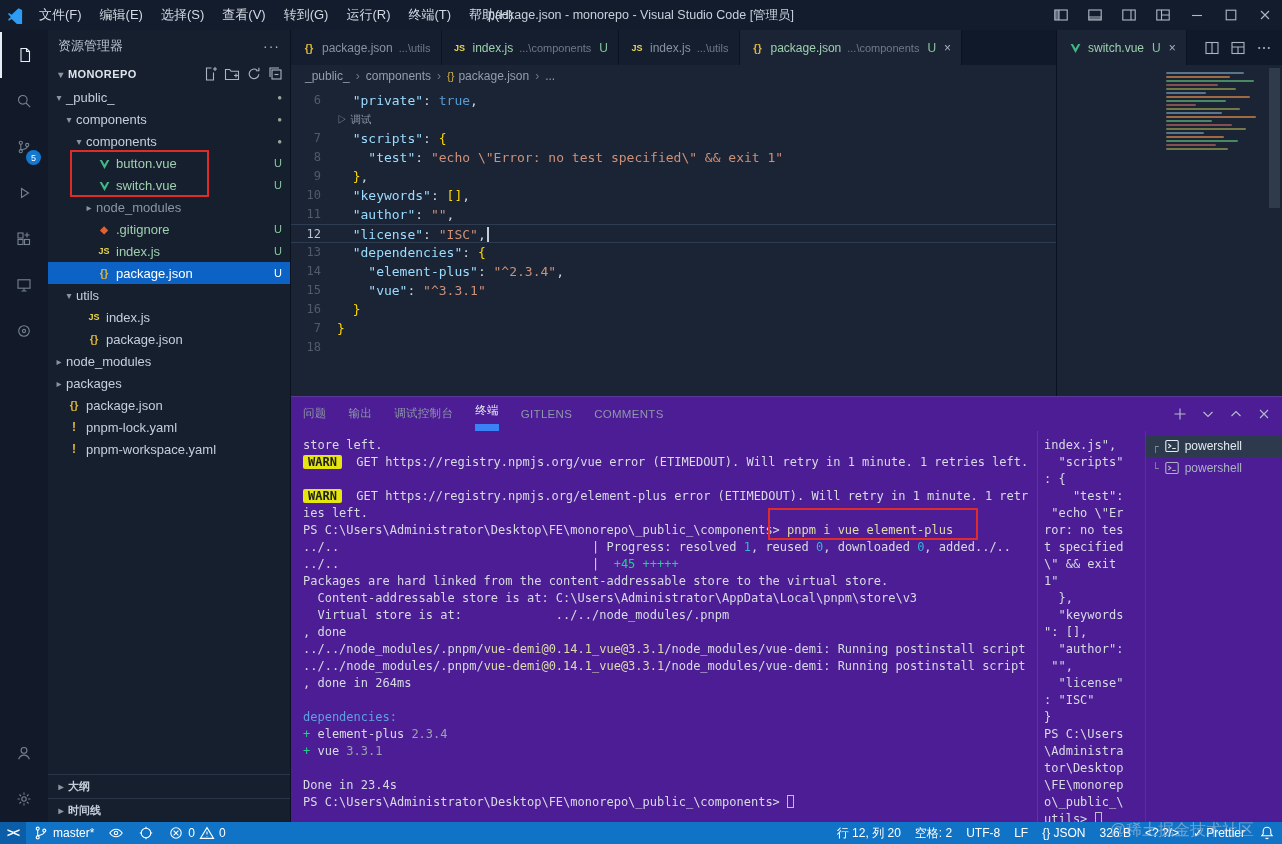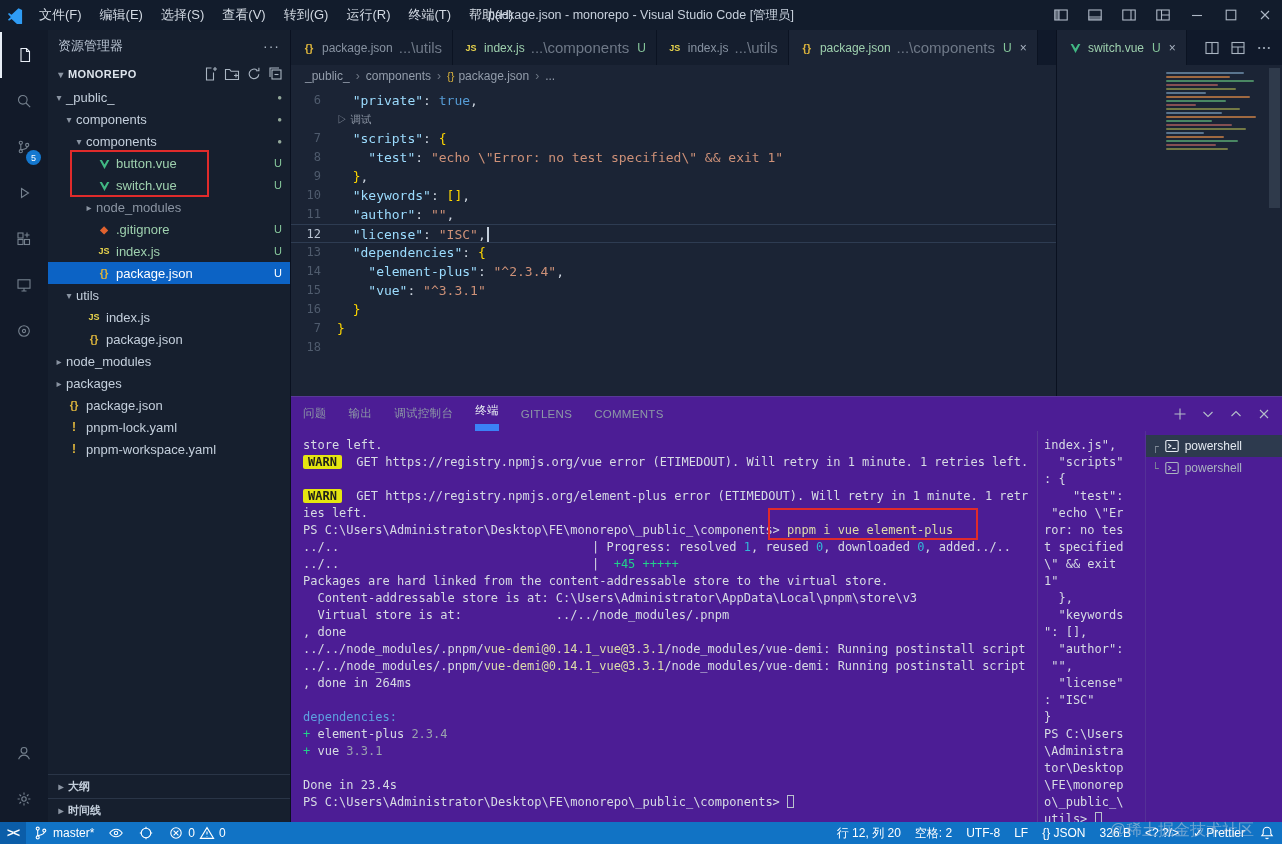--- a/index.html
+++ b/index.html
@@ -53,21 +53,21 @@
   
   .editor-col{flex:1;display:flex;flex-direction:column;min-width:0}
   .groups{height:366px;display:flex;min-width:0}
   .egroup{display:flex;flex-direction:column;min-width:0;position:relative}
   .g1{width:766px;border-right:1px solid #0a1120}
   .g2{flex:1}
   .tabsbar{height:35px;background:#10192a;display:flex;align-items:stretch}
   .tab{display:flex;align-items:center;padding:0 10px;background:#151e2e;border-right:1px solid #0b1322;font-size:12px;color:#8792a1;cursor:pointer;white-space:nowrap}
   .tab .t-ficon{margin-right:5px;width:16px;text-align:center;font-weight:bold}
   .tab.active{background:#1b2435;color:#e4eaf2}
-  .tab .tab-desc{margin-left:6px;font-size:15px;color:#6f7988}
+  .tab .tab-desc{margin-left:6px;font-size:11px;color:#6f7988}
   .tab .tab-badge{margin-left:8px;color:#86c79b}
   .tab .tab-close{margin-left:8px;color:#aab4c2;font-size:12px}
   .tab .tab-label.untracked{color:#9ed0ae}
   .g2-actions{margin-left:auto;display:flex;align-items:center;gap:10px;padding-right:10px;color:#aab5c2}
   .breadcrumb{height:22px;display:flex;align-items:center;padding-left:14px;font-size:12px;color:#939dab;background:#1b2435}
   .bc-item{cursor:pointer;display:flex;align-items:center;gap:4px}
   .bc-sep{margin:0 6px;color:#6d7684}
   .code{padding-top:4px;font-family:"DejaVu Sans Mono",monospace;font-size:13px}
   .code-line{height:19px;line-height:19px;display:flex;white-space:pre}
   .gutter{width:46px;flex:0 0 46px;text-align:right;padding-right:16px;color:#4f5b6d;font-size:12px}

